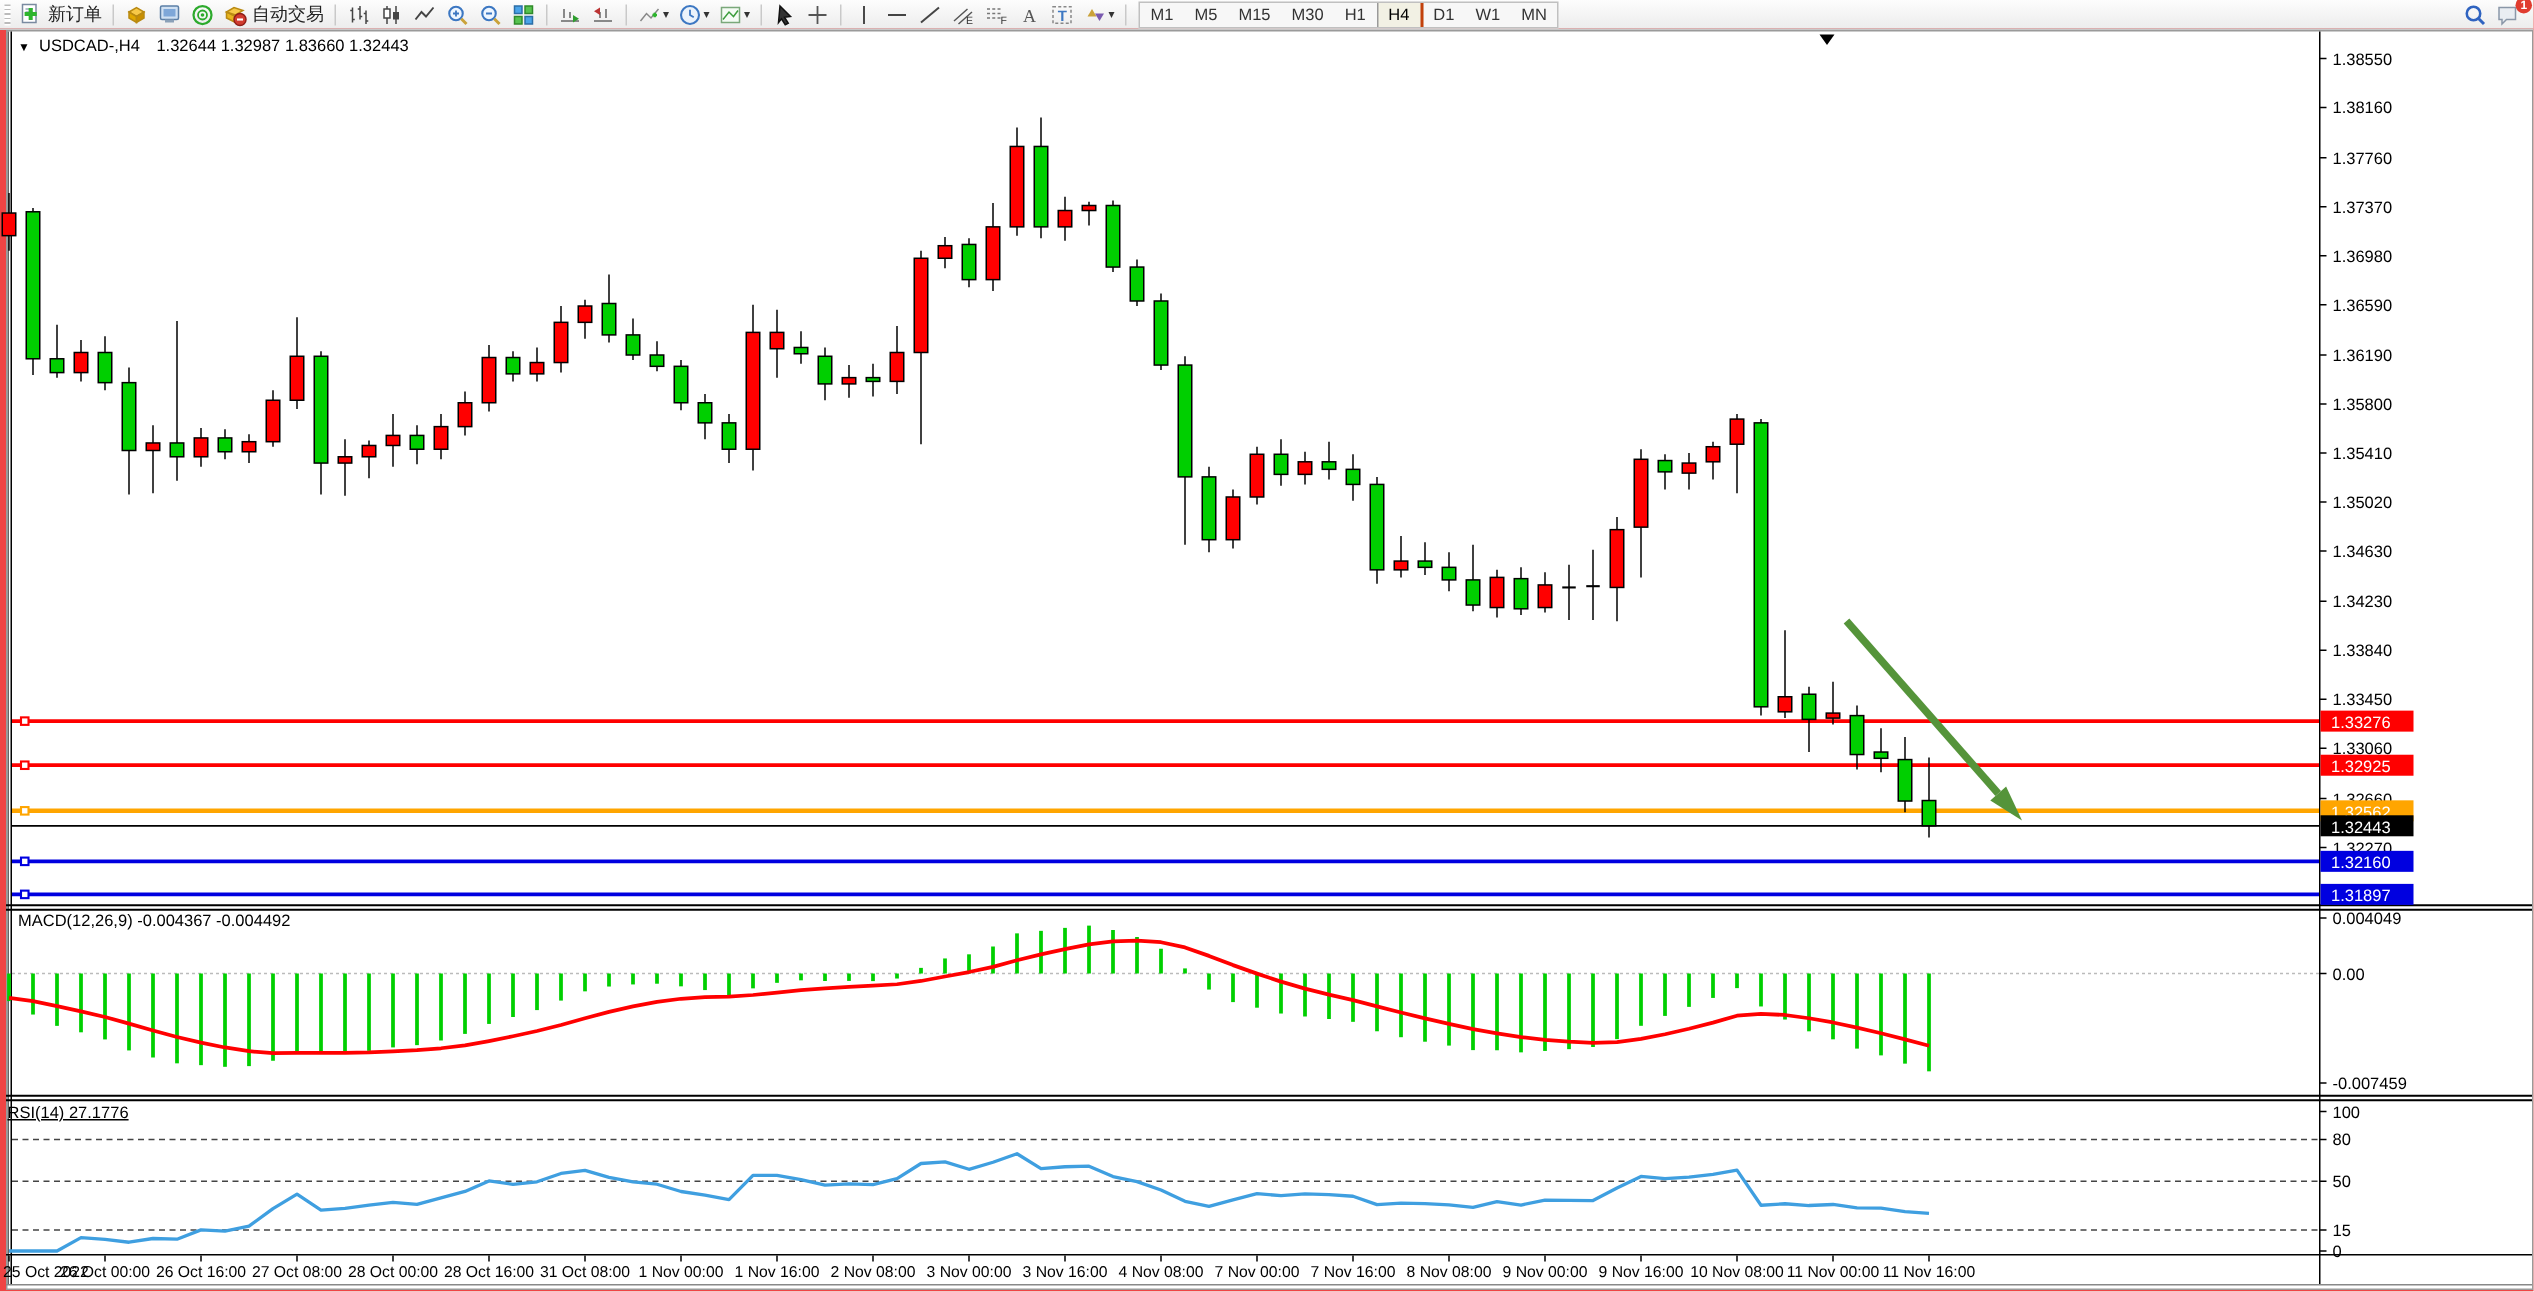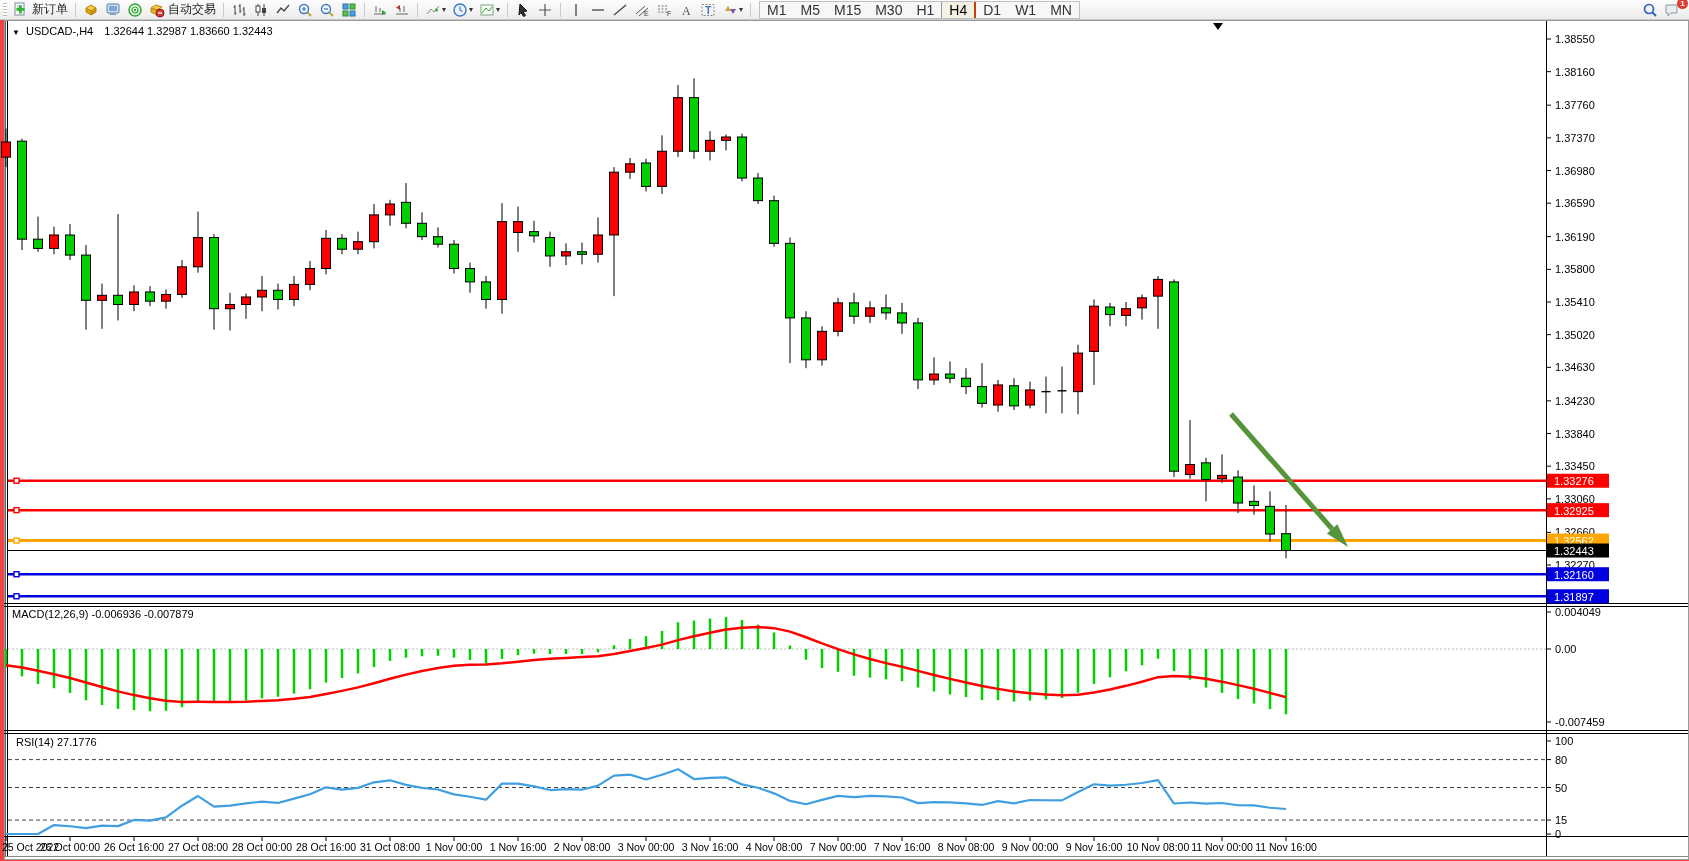--- a/index.html
+++ b/index.html
@@ -7,21 +7,21 @@
   
   #toolbar{position:absolute;top:0;left:0;width:1689px;height:19px;background:linear-gradient(#fdfdfd,#ececec);
     border-bottom:1px solid #c8c8c8;display:flex;align-items:center;font-size:12px;color:#222;z-index:5;}
   .grip{width:4px;height:14px;margin:0 3px;background:repeating-linear-gradient(#bbb 0 1px,#fff 1px 3px);}
   .sep{width:1px;height:14px;background:#c9c9c9;margin:0 4px;}
   .tbtn{display:flex;align-items:center;height:17px;padding:0 3px;cursor:default;}
   .tbtn svg{display:block;}
   .tlabel{margin-left:3px;white-space:nowrap;}
   .dd{font-size:8px;color:#333;margin-left:1px;}
   .tf-group{display:flex;align-items:center;border:1px solid #c0c0c0;background:#f7f7f7;height:16px;margin-left:4px;}
-  .tf{font-size:14px;color:#333;padding:1px 7px;height:14px;line-height:14px;cursor:default;}
+  .tf{font-size:11px;color:#333;padding:1px 7px;height:14px;line-height:14px;cursor:default;}
   .tf.active{background:#f2f1e4;border-left:1px solid #9a9a9a;border-right:2px solid #c2410c;color:#000;}
   .tb-right{position:absolute;right:6px;top:1px;display:flex;align-items:center;}
   .badge{position:absolute;top:-3px;right:-5px;background:#e03c2f;color:#fff;border-radius:50%;width:11px;height:11px;
     font-size:8px;line-height:11px;text-align:center;font-weight:bold;}
   
   #chartwrap{position:absolute;left:0;top:0;width:1436px;height:861px;}
   #chart-svg{position:absolute;left:0;top:0;}
   .ovl{position:absolute;font-size:11px;color:#000;white-space:nowrap;z-index:4;}
   #win-border{position:absolute;left:4px;top:20px;width:1683px;height:838px;border:1px solid #9a9a9a;background:#fff;z-index:0;}
 </style>
@@ -674,16 +674,16 @@
         <line x1="1222" y1="837" x2="1222" y2="841" stroke="#000"></line>
         <text x="1222" y="851" font-size="10.5" font-family="Liberation Sans,sans-serif" fill="#000" text-anchor="middle">11 Nov 00:00</text>
         <line x1="1286" y1="837" x2="1286" y2="841" stroke="#000"></line>
         <text x="1286" y="851" font-size="10.5" font-family="Liberation Sans,sans-serif" fill="#000" text-anchor="middle">11 Nov 16:00</text>
       </svg>
     <div class="ovl" style="left:12px;top:25px;">
       <span style="font-size:8px;">▼</span>
       <span style="margin-left:3px;text-align:center;">USDCAD-,H4</span>
       <span style="margin-left:8px;">1.32644 1.32987 1.83660 1.32443</span>
     </div>
-    <div class="ovl" style="left:12px;top:608px;">MACD(12,26,9) -0.006936 -0.007879</div>
-    <div class="ovl" style="left:16px;top:736px;">RSI(14) 27.1776</div>
+    <div class="ovl" style="left:12px;top:608px;">MACD(12,26,9) -0.004367 -0.004492</div>
+    <div class="ovl" style="left:5px;top:736px;text-decoration:underline;">RSI(14) 27.1776</div>
   </div>
 </div>
 
 </body></html>

